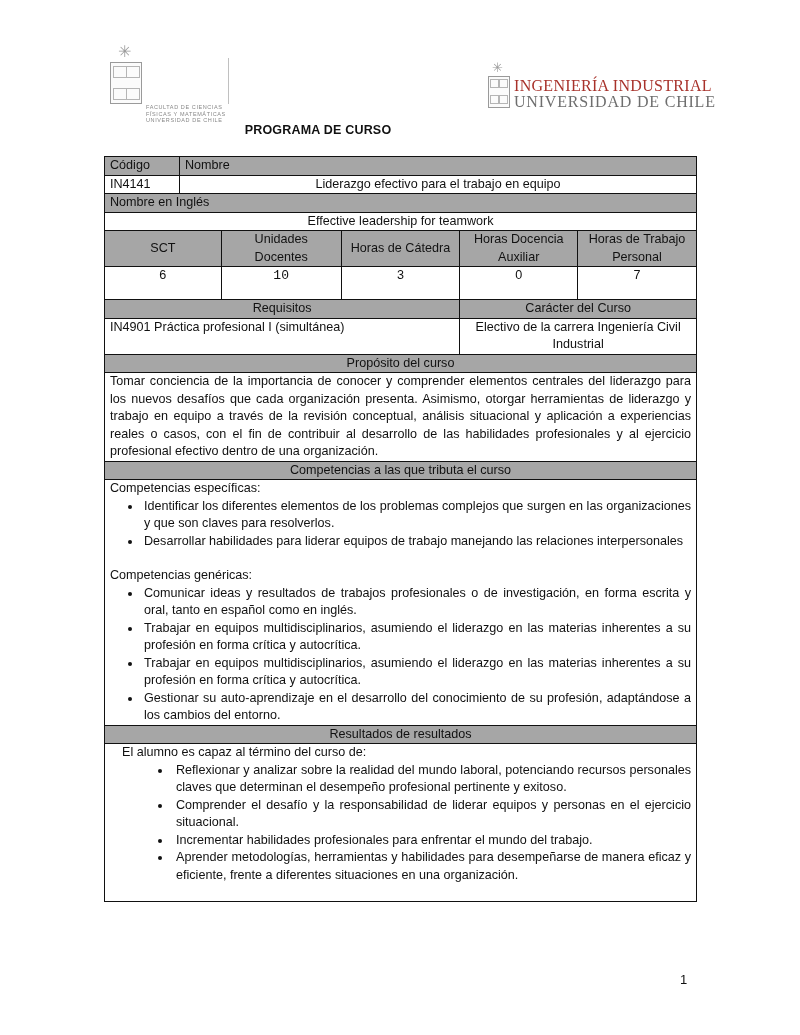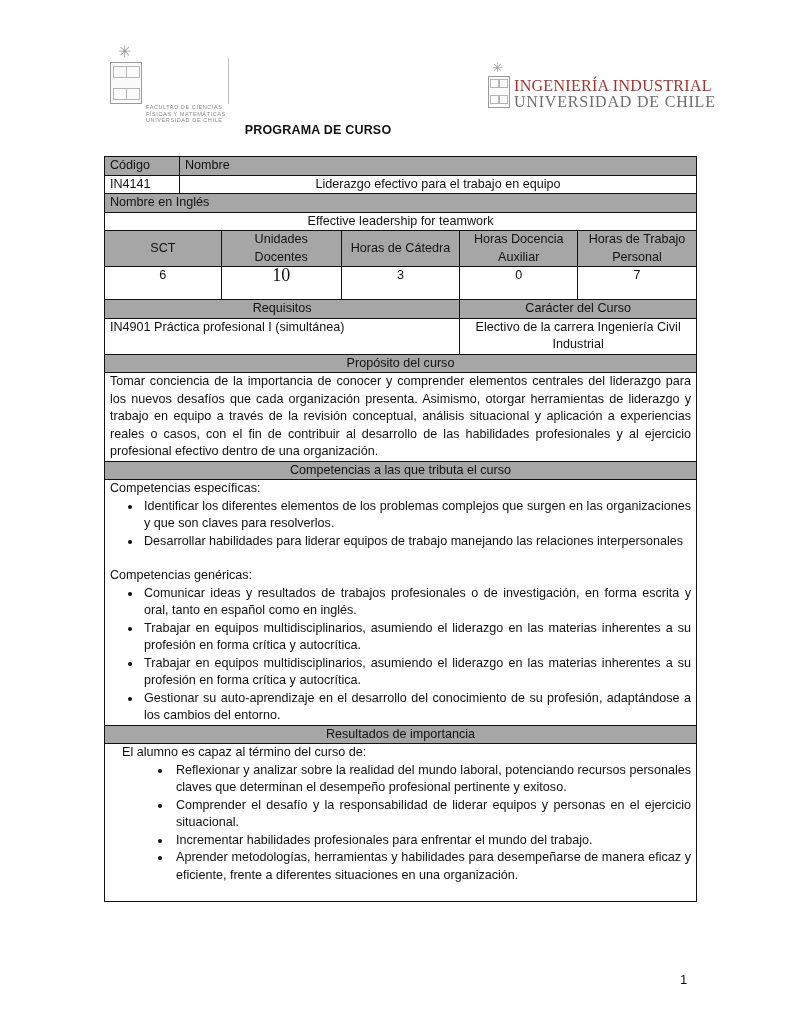--- a/index.html
+++ b/index.html
@@ -33,21 +33,21 @@
   .tbl { position: absolute; left: 104px; top: 156px; width: 593px; border-collapse: collapse;
          font-size: 12.6px; line-height: 17.5px; }
   .tbl td { border: 1.4px solid #111; padding: 0 5px; vertical-align: top; }
   .hd { background: #a6a6a6; }
   .c { text-align: center; }
   .j { text-align: justify; }
   .tbl ul { margin: 0; padding-left: 32px; }
   .tbl ul li { text-align: justify; padding-left: 2px; }
   .tbl ul.deep { padding-left: 50px; }
   .tbl ul.deep li { padding-left: 4px; }
-  .serifnum { font-family: Liberation Serif, serif; font-size: 18px; }
+  .serifnum { font-family: Liberation Mono, monospace; font-size: 13px; }
   .blank { height: 17px; }
 
   .page-num { position: absolute; left: 680px; top: 972px; font-size: 13px; }
 </style>
 </head>
 <body>
 
 <div class="logo-fcfm">
   <div class="sun" style="left:10px;top:0px;">✳</div>
   <div class="shield fcfm-shield">
@@ -150,21 +150,21 @@
       <ul>
         <li>Comunicar ideas y resultados de trabajos profesionales o de investigación, en forma escrita y oral, tanto en  español como en inglés.</li>
         <li>Trabajar en equipos multidisciplinarios, asumiendo el liderazgo en las materias inherentes a su profesión en forma crítica y autocrítica.</li>
         <li>Trabajar en equipos multidisciplinarios, asumiendo el liderazgo en las materias inherentes a su profesión en forma crítica y autocrítica.</li>
         <li>Gestionar su auto-aprendizaje en el desarrollo del conocimiento de su profesión, adaptándose a los cambios del entorno.</li>
       </ul>
     </td>
   </tr>
 
   <tr>
-    <td class="hd c" colspan="6">Resultados de importancia</td>
+    <td class="hd c" colspan="6">Resultados de resultados</td>
   </tr>
   <tr>
     <td colspan="6" style="padding-left:17px;padding-bottom:17px;">
       <div>El alumno es capaz al término del curso de:</div>
       <ul class="deep">
         <li>Reflexionar y analizar sobre la realidad del mundo laboral, potenciando recursos personales claves que determinan el desempeño profesional pertinente y exitoso.</li>
         <li>Comprender el desafío y la responsabilidad de liderar equipos y personas en el ejercicio situacional.</li>
         <li>Incrementar habilidades profesionales para enfrentar el mundo del trabajo.</li>
         <li>Aprender metodologías, herramientas y habilidades para desempeñarse de manera eficaz y eficiente, frente a diferentes situaciones  en una organización.</li>
       </ul>

